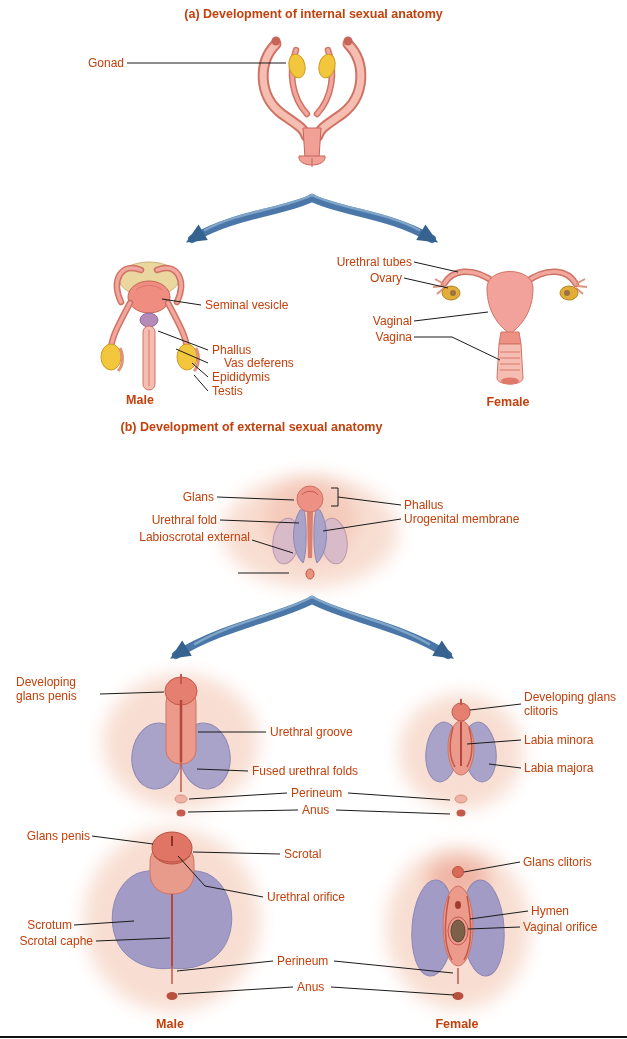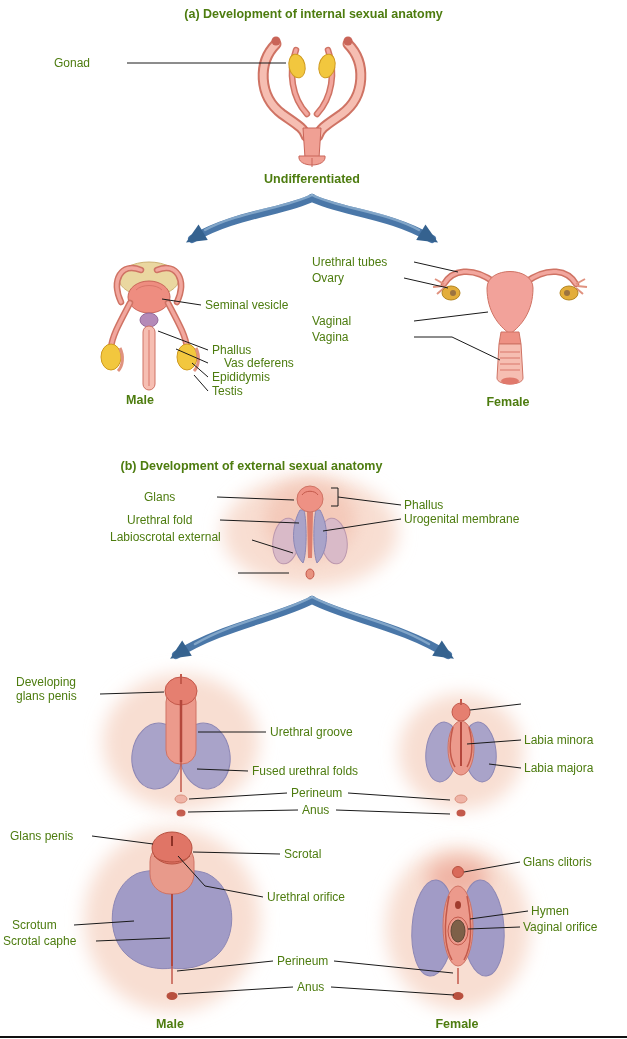--- a/index.html
+++ b/index.html
@@ -1,22 +1,22 @@
 <!DOCTYPE html>
 <html><head>
 <meta charset="utf-8">
 <style>
   html,body{margin:0;padding:0;background:#ffffff;}
   .figure{position:relative;width:627px;height:1039px;background:#ffffff;overflow:hidden;
           font-family:"Liberation Sans",sans-serif;}
   .art{position:absolute;left:0;top:0;}
-  .lbl{position:absolute;font:12px/1.2 "Liberation Sans",sans-serif;color:#4d7c0f;}
+  .lbl{position:absolute;font:12px/1.2 "Liberation Sans",sans-serif;color:#c2410c;}
   .lbl.b{font-weight:bold;font-size:12.5px;}
   .lbl.c{text-align:center;}
-  .lbl.r{}
+  .lbl.r{text-align:right;}
   .bottom-rule{position:absolute;left:0;right:0;bottom:1px;height:2px;background:#111;}
   
   .tube-o{fill:none;stroke:#cf7364;stroke-width:11;stroke-linecap:round;}
   .tube-i{fill:none;stroke:#f6beb2;stroke-width:7;stroke-linecap:round;}
   .duct-o{fill:none;stroke:#cf7364;stroke-width:6.5;stroke-linecap:round;}
   .duct-i{fill:none;stroke:#f2a79e;stroke-width:3.5;stroke-linecap:round;}
   .leader{stroke:#1a1a1a;stroke-width:1;fill:none;}
   .arrow{fill:none;stroke:#4a77a8;stroke-width:8;stroke-linecap:round;}
   .arrow-sheen{fill:none;stroke:#8fb0d0;stroke-width:2.5;stroke-linecap:round;opacity:.8;}
 </style>
@@ -216,47 +216,47 @@
       <line class="leader" x1="520" y1="927" x2="468" y2="929"></line>
       <line class="leader" x1="273" y1="961" x2="177" y2="971"></line>
       <line class="leader" x1="334" y1="961" x2="453" y2="973"></line>
       <line class="leader" x1="293" y1="987" x2="178" y2="994"></line>
       <line class="leader" x1="331" y1="987" x2="454" y2="995"></line>
     </g>
   </svg>
 
   <div class="lbl b c" style="left:0;top:7px;width:627px">(a) Development of internal sexual anatomy</div>
   <div class="lbl r" style="left:54px;top:56px;width:70px">Gonad</div>
-  <div class="lbl b c" style="left:212px;top:172px;width:200px">Undifferentiated</div>
 
   <div class="lbl" style="left:205px;top:298px">Seminal vesicle</div>
   <div class="lbl" style="left:212px;top:343px">Phallus</div>
   <div class="lbl" style="left:224px;top:356px">Vas deferens</div>
   <div class="lbl" style="left:212px;top:370px">Epididymis</div>
   <div class="lbl" style="left:212px;top:384px">Testis</div>
   <div class="lbl b c" style="left:100px;top:393px;width:80px">Male</div>
 
   <div class="lbl r" style="left:312px;top:255px;width:100px">Urethral tubes</div>
   <div class="lbl r" style="left:312px;top:271px;width:90px">Ovary</div>
   <div class="lbl r" style="left:312px;top:314px;width:100px">Vaginal</div>
   <div class="lbl r" style="left:312px;top:330px;width:100px">Vagina</div>
   <div class="lbl b c" style="left:468px;top:395px;width:80px">Female</div>
 
-  <div class="lbl b c" style="left:0;top:459px;width:503px">(b) Development of external sexual anatomy</div>
+  <div class="lbl b c" style="left:0;top:420px;width:503px">(b) Development of external sexual anatomy</div>
   <div class="lbl r" style="left:144px;top:490px;width:70px">Glans</div>
   <div class="lbl" style="left:404px;top:498px">Phallus</div>
   <div class="lbl r" style="left:127px;top:513px;width:90px">Urethral fold</div>
   <div class="lbl" style="left:404px;top:512px">Urogenital membrane</div>
   <div class="lbl r" style="left:110px;top:530px;width:140px">Labioscrotal external</div>
 
   <div class="lbl" style="left:16px;top:675px;width:84px">Developing glans penis</div>
   <div class="lbl" style="left:270px;top:725px">Urethral groove</div>
   <div class="lbl" style="left:252px;top:764px">Fused urethral folds</div>
   <div class="lbl" style="left:291px;top:786px">Perineum</div>
   <div class="lbl" style="left:302px;top:803px">Anus</div>
+  <div class="lbl" style="left:524px;top:690px;width:94px">Developing glans clitoris</div>
   <div class="lbl" style="left:524px;top:733px">Labia minora</div>
   <div class="lbl" style="left:524px;top:761px">Labia majora</div>
 
   <div class="lbl r" style="left:10px;top:829px;width:80px">Glans penis</div>
   <div class="lbl" style="left:284px;top:847px">Scrotal</div>
   <div class="lbl" style="left:267px;top:890px">Urethral orifice</div>
   <div class="lbl r" style="left:12px;top:918px;width:60px">Scrotum</div>
   <div class="lbl r" style="left:3px;top:934px;width:90px">Scrotal caphe</div>
   <div class="lbl" style="left:523px;top:855px">Glans clitoris</div>
   <div class="lbl" style="left:531px;top:904px">Hymen</div>

